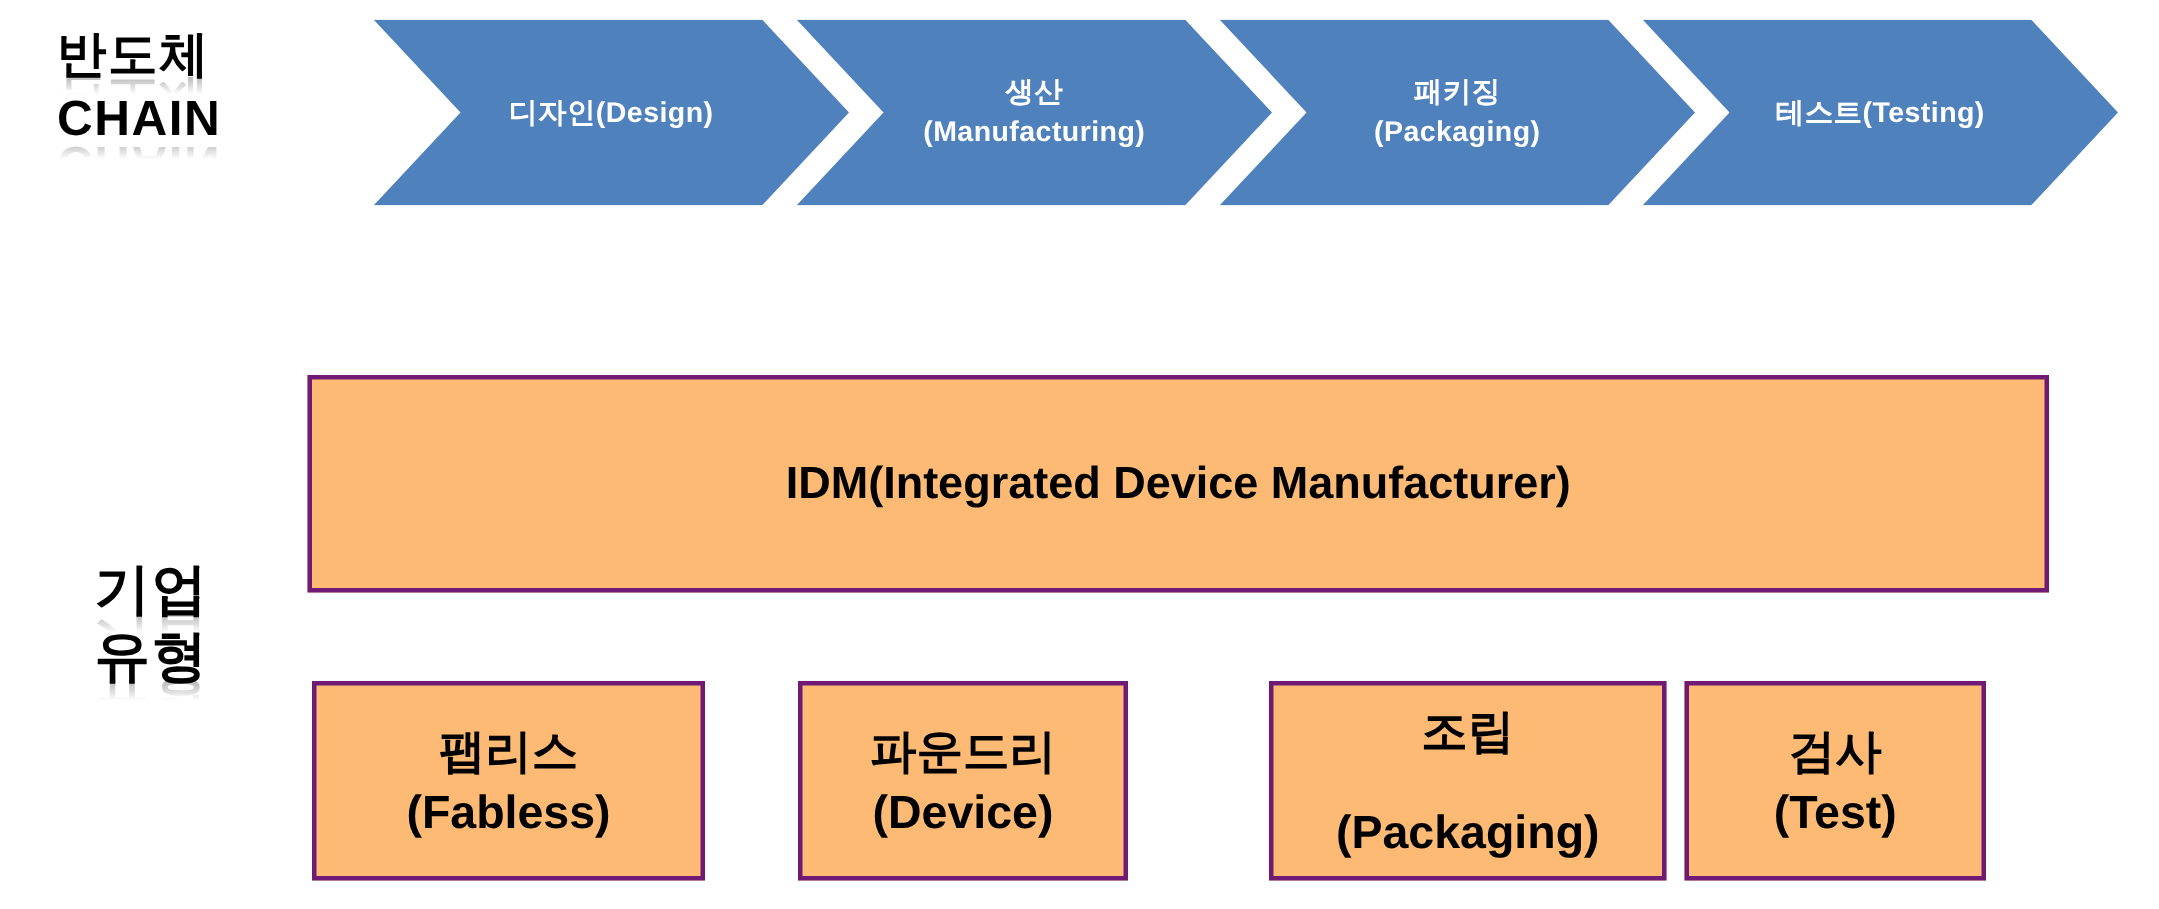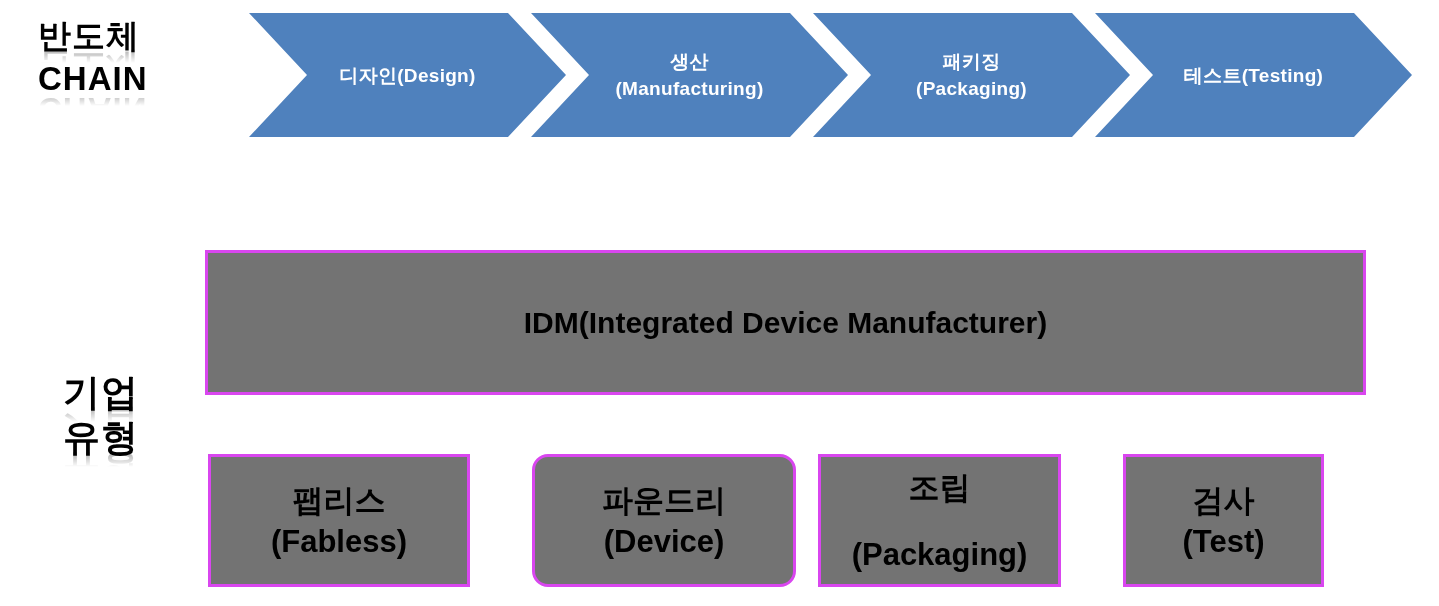--- a/index.html
+++ b/index.html
@@ -18,28 +18,28 @@
   .arrow-row{position:absolute;left:249px;top:13px;display:flex;}
   .chevron{
     width:317px;height:124px;background:#4F81BD;flex:0 0 auto;
     clip-path:polygon(0 0, calc(100% - 58px) 0, 100% 50%, calc(100% - 58px) 100%, 0 100%, 58px 50%);
     display:flex;flex-direction:column;align-items:center;justify-content:center;
     color:#fff;font-size:19px;line-height:27px;letter-spacing:0.3px;text-align:center;
   }
   .chevron + .chevron{margin-left:-35px;}
   
   .outline-box{
-    position:absolute;box-sizing:border-box;border:3px solid #d946ef;background:#737373;
+    position:absolute;box-sizing:border-box;border:3px solid #701a75;background:#fdba74;
     display:flex;flex-direction:column;align-items:center;justify-content:center;text-align:center;
   }
   .idm-box{left:205px;top:250px;width:1161px;height:145px;font-size:30px;}
   .company-box{top:454px;height:133px;font-size:31px;line-height:41px;}
   .company-box.b1{left:208px;width:262px;}
-  .company-box.b2{left:532px;width:264px;border-radius:16px;}
-  .company-box.b3{left:818px;width:243px;gap:26px;}
+  .company-box.b2{left:532px;width:220px;}
+  .company-box.b3{left:846px;width:265px;gap:26px;}
   .company-box.b4{left:1123px;width:201px;}
 </style>
 </head>
 <body>
 
 <div class="canvas">
 
   <div class="side-title vc-title">
     <div class="reflect">반도체</div>
     <div class="reflect">CHAIN</div>

